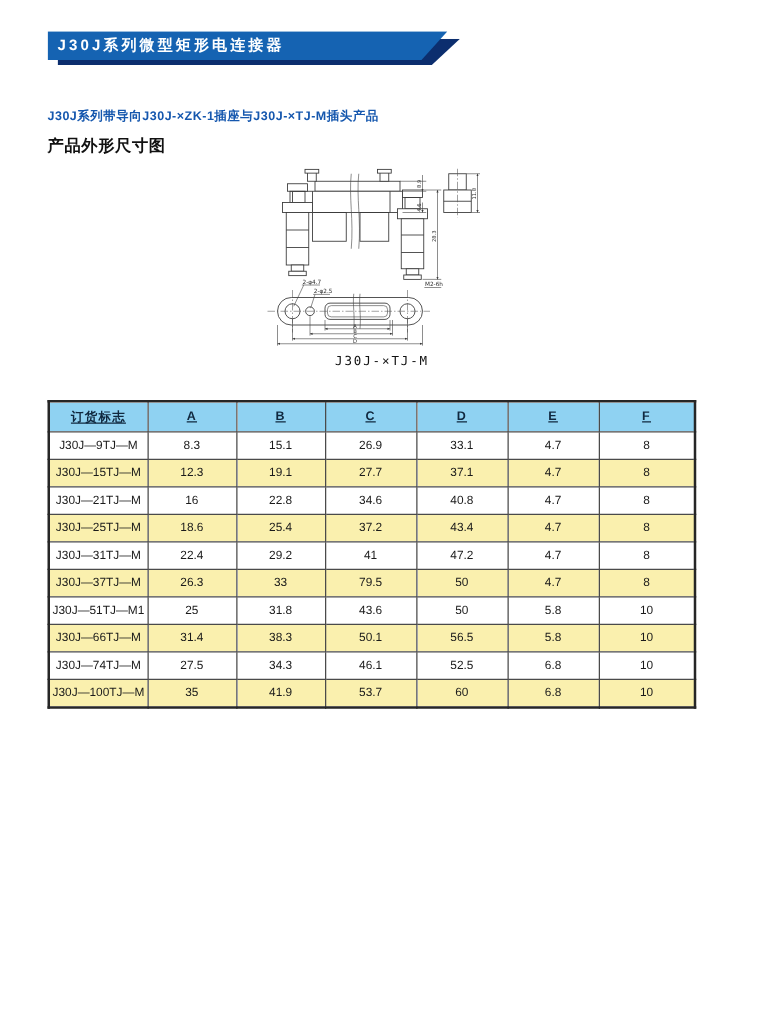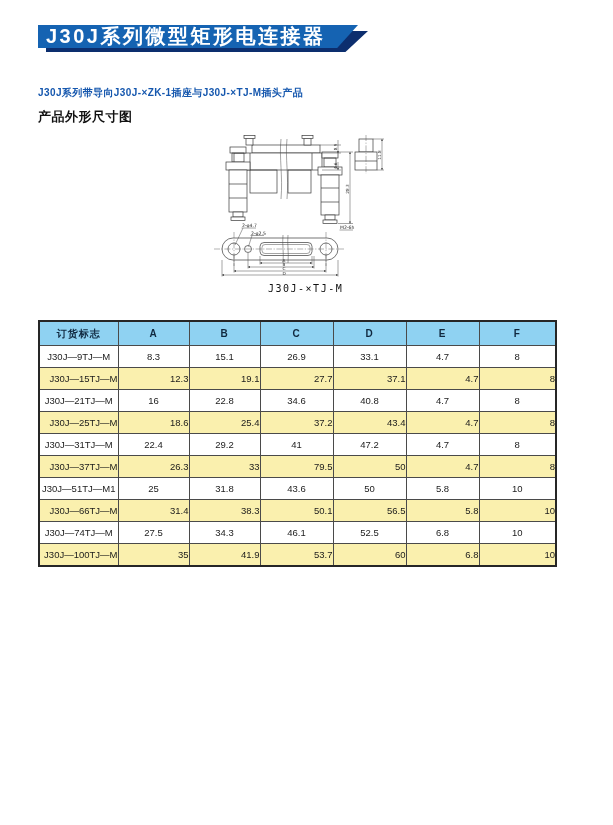--- a/index.html
+++ b/index.html
@@ -5,21 +5,21 @@
   html,body{margin:0;padding:0;background:#e8e8e8;}
   .page{position:relative;width:613px;height:825px;background:#ffffff;overflow:hidden;
         font-family:"Liberation Sans", sans-serif;}
   
   .banner-shadow{position:absolute;left:46px;top:31px;width:322px;height:21px;
     background:var(--banner-shadow,#0c2e6e);
     clip-path:polygon(0 0,100% 0,93% 100%,0 100%);}
   .banner{position:absolute;left:38px;top:25px;width:320px;height:23px;
     background:var(--banner-blue,#1563b2);
     clip-path:polygon(0 0,100% 0,93.5% 100%,0 100%);
-    color:#ffffff;font-weight:bold;font-size:20px;letter-spacing:2.5px;
+    color:#ffffff;font-weight:bold;font-size:12px;letter-spacing:2.5px;
     line-height:23px;padding-left:8px;box-sizing:border-box;white-space:nowrap;}
   
   .subtitle{position:absolute;left:38px;top:86px;color:var(--subtitle-blue,#1557ae);
     font-weight:bold;font-size:10px;letter-spacing:0.4px;white-space:nowrap;}
   .section-label{position:absolute;left:38px;top:108px;color:#111111;
     font-weight:bold;font-size:13px;letter-spacing:0.5px;}
   
   .drawing{position:absolute;left:200px;top:132px;width:200px;height:165px;}
   .drawing .ln{stroke:#3a3a3a;stroke-width:0.7;fill:none;}
   .drawing .fillw{fill:#ffffff;}
@@ -30,23 +30,23 @@
     font-family:"DejaVu Sans Mono", monospace;}
   .drawing .cl{stroke:#555;stroke-width:0.45;stroke-dasharray:6 1.6 1.2 1.6;fill:none;}
   .drawing .thin{stroke:#4a4a4a;stroke-width:0.5;fill:none;}
   
   .spec-table{position:absolute;left:38px;top:320px;width:517px;
     border-collapse:collapse;table-layout:fixed;}
   .spec-table th,.spec-table td{border:1px solid #4a4a4a;text-align:center;
     padding:0;overflow:hidden;white-space:nowrap;}
   .spec-table{border:2px solid #262626;}
   .spec-table th{height:23px;background:var(--header-blue,#8fd2f2);
-    font-size:10px;font-weight:bold;color:#10283f;letter-spacing:1px;}
+    font-size:10px;font-weight:bold;color:#10283f;letter-spacing:1px;text-decoration:underline;}
   .spec-table td{height:21px;font-size:9.5px;color:#1b1b1b;background:#ffffff;}
-  .spec-table tr.alt td{background:var(--row-yellow,#faf0ae);text-align:right;}
+  .spec-table tr.alt td{background:var(--row-yellow,#faf0ae);}
 </style>
 </head>
 <body>
 
 <div class="page">
 
   <div class="banner-shadow"></div>
   <div class="banner">
     <span>J30J系列微型矩形电连接器</span>
   </div>

